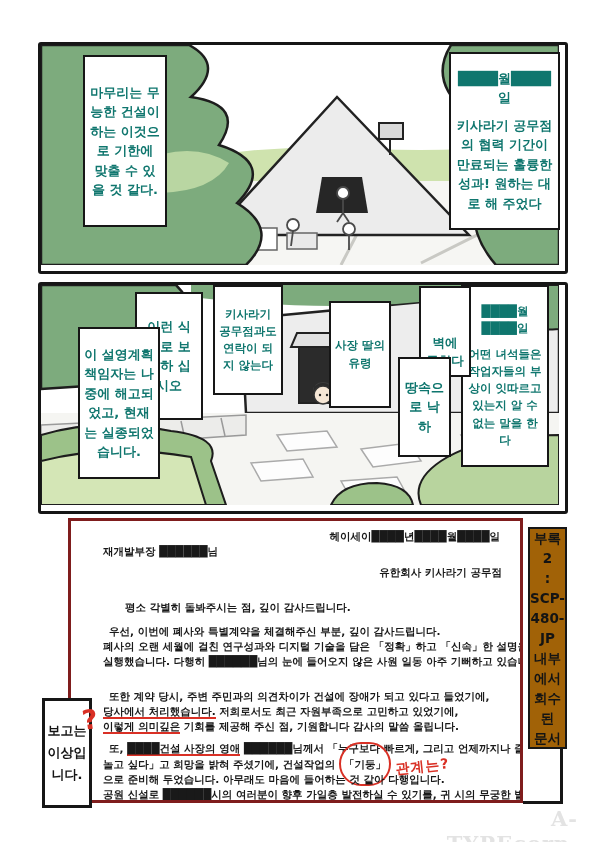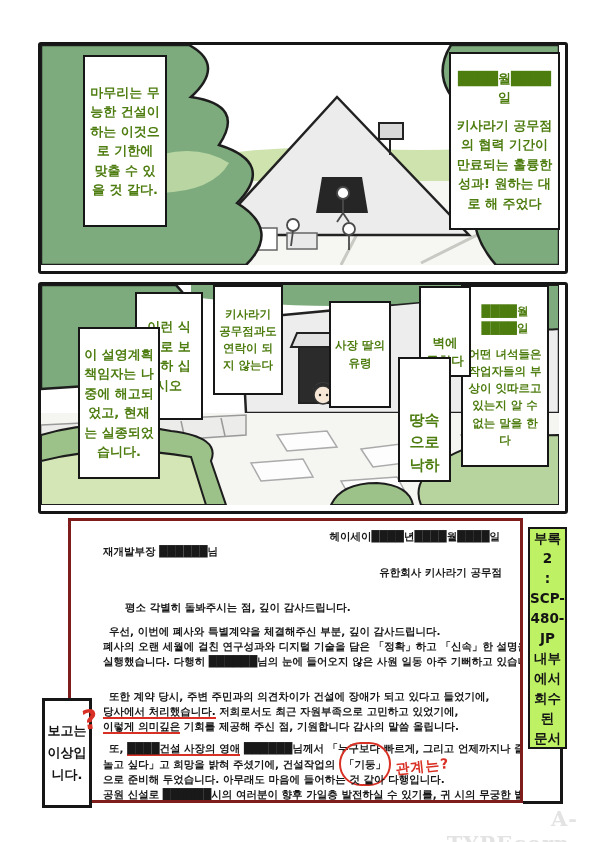--- a/index.html
+++ b/index.html
@@ -1,41 +1,41 @@
 <!DOCTYPE html>
 <html><head>
 <meta charset="utf-8">
 <style>
   html,body{margin:0;padding:0;background:#ffffff;}
   .page{position:relative;width:600px;height:842px;background:#ffffff;overflow:hidden;
         font-family:"DejaVu Sans","Liberation Sans",sans-serif;color:#141414;}
   .panel{position:absolute;border:3px solid #161616;border-radius:3px;background:#fff;overflow:hidden;}
   .panel svg{display:block;}
-  .tbox{position:absolute;background:#ffffff;border:2px solid #161616;color:#4d7c0f;
+  .tbox{position:absolute;background:#ffffff;border:2px solid #161616;color:#0f766e;
         font-weight:bold;text-align:center;display:flex;flex-direction:column;
         align-items:center;justify-content:center;line-height:1.5;padding:4px;box-sizing:border-box;}
   .tbox .date{margin-bottom:8px;}
   
   .doc{position:absolute;left:68px;top:518px;width:455px;height:285px;border:3px solid #7f1d1d;
        background:#fff;box-sizing:border-box;overflow:hidden;font-size:10.5px;font-weight:bold;
        line-height:15px;color:#191919;}
   .doc-inner{padding:8px 16px 0 32px;}
   .d-date{text-align:right;padding-right:4px;}
   .d-to{margin-top:4px;}
   .d-from{text-align:right;margin-top:6px;padding-right:2px;}
   .d-body{margin-top:10px;}
   .dline{white-space:nowrap;}
   .ul{border-bottom:2px solid #d93025;}
   .circ{border:2px solid #d93025;border-radius:999px;padding:14px 3px;}
   .hand{color:#d93025;font-size:14px;letter-spacing:1px;display:inline-block;
         transform:rotate(-6deg) translateY(3px);font-family:"DejaVu Sans",sans-serif;}
   .qmark{position:absolute;left:82px;top:706px;color:#d93025;font-size:27px;font-weight:bold;
          transform:rotate(-8deg);line-height:1;}
   .sidebar{position:absolute;left:528px;top:527px;width:39px;height:222px;border:2px solid #161616;
-           background:#bef264;box-sizing:border-box;display:flex;flex-direction:column;align-items:center;
+           background:#a16207;box-sizing:border-box;display:flex;flex-direction:column;align-items:center;
            justify-content:center;font-weight:bold;font-size:13.5px;line-height:20px;text-align:center;}
   .doc-ext{position:absolute;left:523px;top:749px;width:37px;height:52px;
            border-right:3px solid #161616;border-bottom:3px solid #161616;}
   .sidenote{position:absolute;left:42px;top:698px;width:50px;height:110px;border:3px solid #161616;
             background:#fff;box-sizing:border-box;display:flex;align-items:center;justify-content:center;
             text-align:center;font-weight:bold;font-size:13px;line-height:1.7;word-break:break-all;
             padding:2px;}
   .watermark{position:absolute;left:428px;top:806px;width:150px;text-align:right;
              font-family:"DejaVu Serif","Liberation Serif",serif;font-weight:bold;font-size:21px;
              color:#e3e3e3;letter-spacing:1px;}
@@ -126,21 +126,21 @@
     <div class="tbox" style="left:288px;top:16px;width:62px;height:107px;font-size:11.5px;z-index:1;">
       <span>사장 딸의 유령</span>
     </div>
     <div class="tbox" style="left:420px;top:0px;width:88px;height:182px;font-size:11.5px;z-index:2;">
       <span class="date">████월████일</span>
       <span>어떤 녀석들은 작업자들의 부상이 잇따르고 있는지 알 수 없는 말을 한다</span>
     </div>
     <div class="tbox" style="left:378px;top:1px;width:52px;height:91px;font-size:12.5px;z-index:3;justify-content:flex-end;">
       <span>벽에 묻혔다</span>
     </div>
-    <div class="tbox" style="left:357px;top:72px;width:53px;height:125px;font-size:15px;z-index:4;justify-content:flex-end;">
+    <div class="tbox" style="left:357px;top:72px;width:53px;height:100px;font-size:13px;z-index:4;">
       <span>땅속으로 낙하</span>
     </div>
   </div>
 
   <div class="doc">
     <div class="doc-inner">
       <div class="d-date">헤이세이████년████월████일</div>
       <div>재개발부장 ██████님</div>
       <div class="d-from">유한회사 키사라기 공무점</div>
       <div class="d-body">

